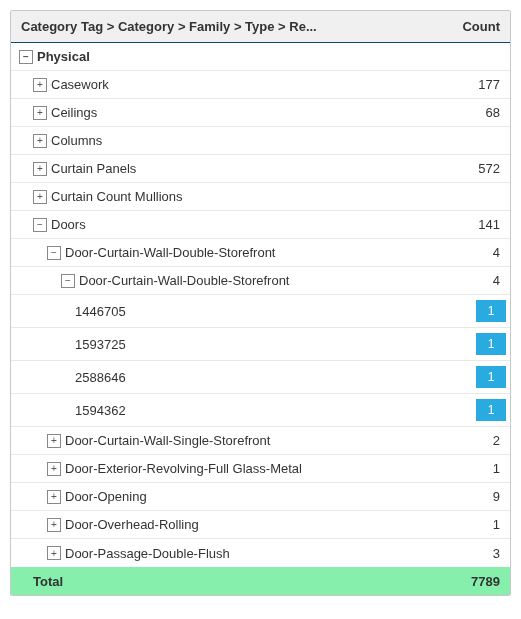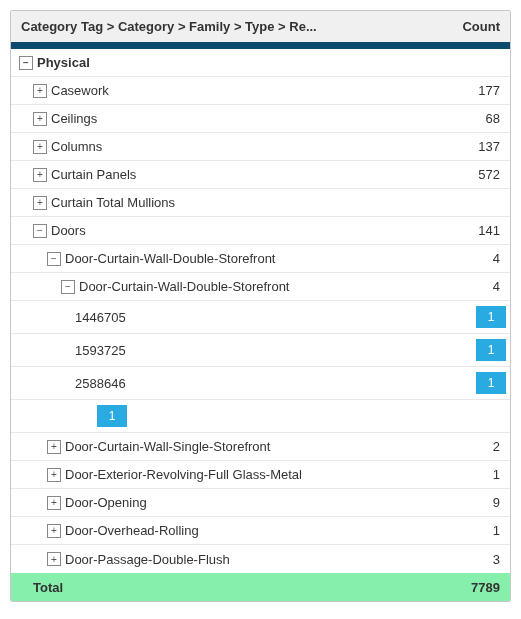--- a/index.html
+++ b/index.html
@@ -14,21 +14,21 @@
       border: 1px solid #c8c8c8;
       margin: 10px;
       border-radius: 2px;
       overflow: hidden;
     }
     .table-header {
       display: flex;
       justify-content: space-between;
       align-items: center;
       background: #f0f0f0;
-      border-bottom: 7px solid #0c4a6e;
+      border-bottom: 1px solid #0c4a6e;
       padding: 8px 10px;
       font-weight: bold;
       color: #333;
     }
     .table-header .col-label {
       flex: 1;
     }
     .table-header .col-count {
       width: 120px;
       text-align: right;
@@ -123,33 +123,32 @@
           <span class="expand-icon">+</span>
           <span>Ceilings</span>
         </div>
         <div class="row-count">68</div>
       </div>
       <div class="table-row">
         <div class="row-label" style="padding-left: 22px;">
           <span class="expand-icon">+</span>
           <span>Columns</span>
         </div>
-        <div class="row-count">137</div>
       </div>
       <div class="table-row">
         <div class="row-label" style="padding-left: 22px;">
           <span class="expand-icon">+</span>
           <span>Curtain Panels</span>
         </div>
         <div class="row-count">572</div>
       </div>
       <div class="table-row">
         <div class="row-label" style="padding-left: 22px;">
           <span class="expand-icon">+</span>
-          <span>Curtain Total Mullions</span>
+          <span>Curtain Count Mullions</span>
         </div>
       </div>
       <div class="table-row">
         <div class="row-label" style="padding-left: 22px;">
           <span class="expand-icon">−</span>
           <span>Doors</span>
         </div>
         <div class="row-count">141</div>
       </div>
       <div class="table-row">
@@ -184,20 +183,23 @@
       </div>
       <div class="table-row">
         <div class="row-label" style="padding-left: 64px;">
           <span>2588646</span>
         </div>
         <div class="row-count-bar">
           <div class="bar">1</div>
         </div>
       </div>
       <div class="table-row">
+        <div class="row-label" style="padding-left: 64px;">
+          <span>1594362</span>
+        </div>
         <div class="row-count-bar">
           <div class="bar">1</div>
         </div>
       </div>
       <div class="table-row">
         <div class="row-label" style="padding-left: 36px;">
           <span class="expand-icon">+</span>
           <span>Door-Curtain-Wall-Single-Storefront</span>
         </div>
         <div class="row-count">2</div>

